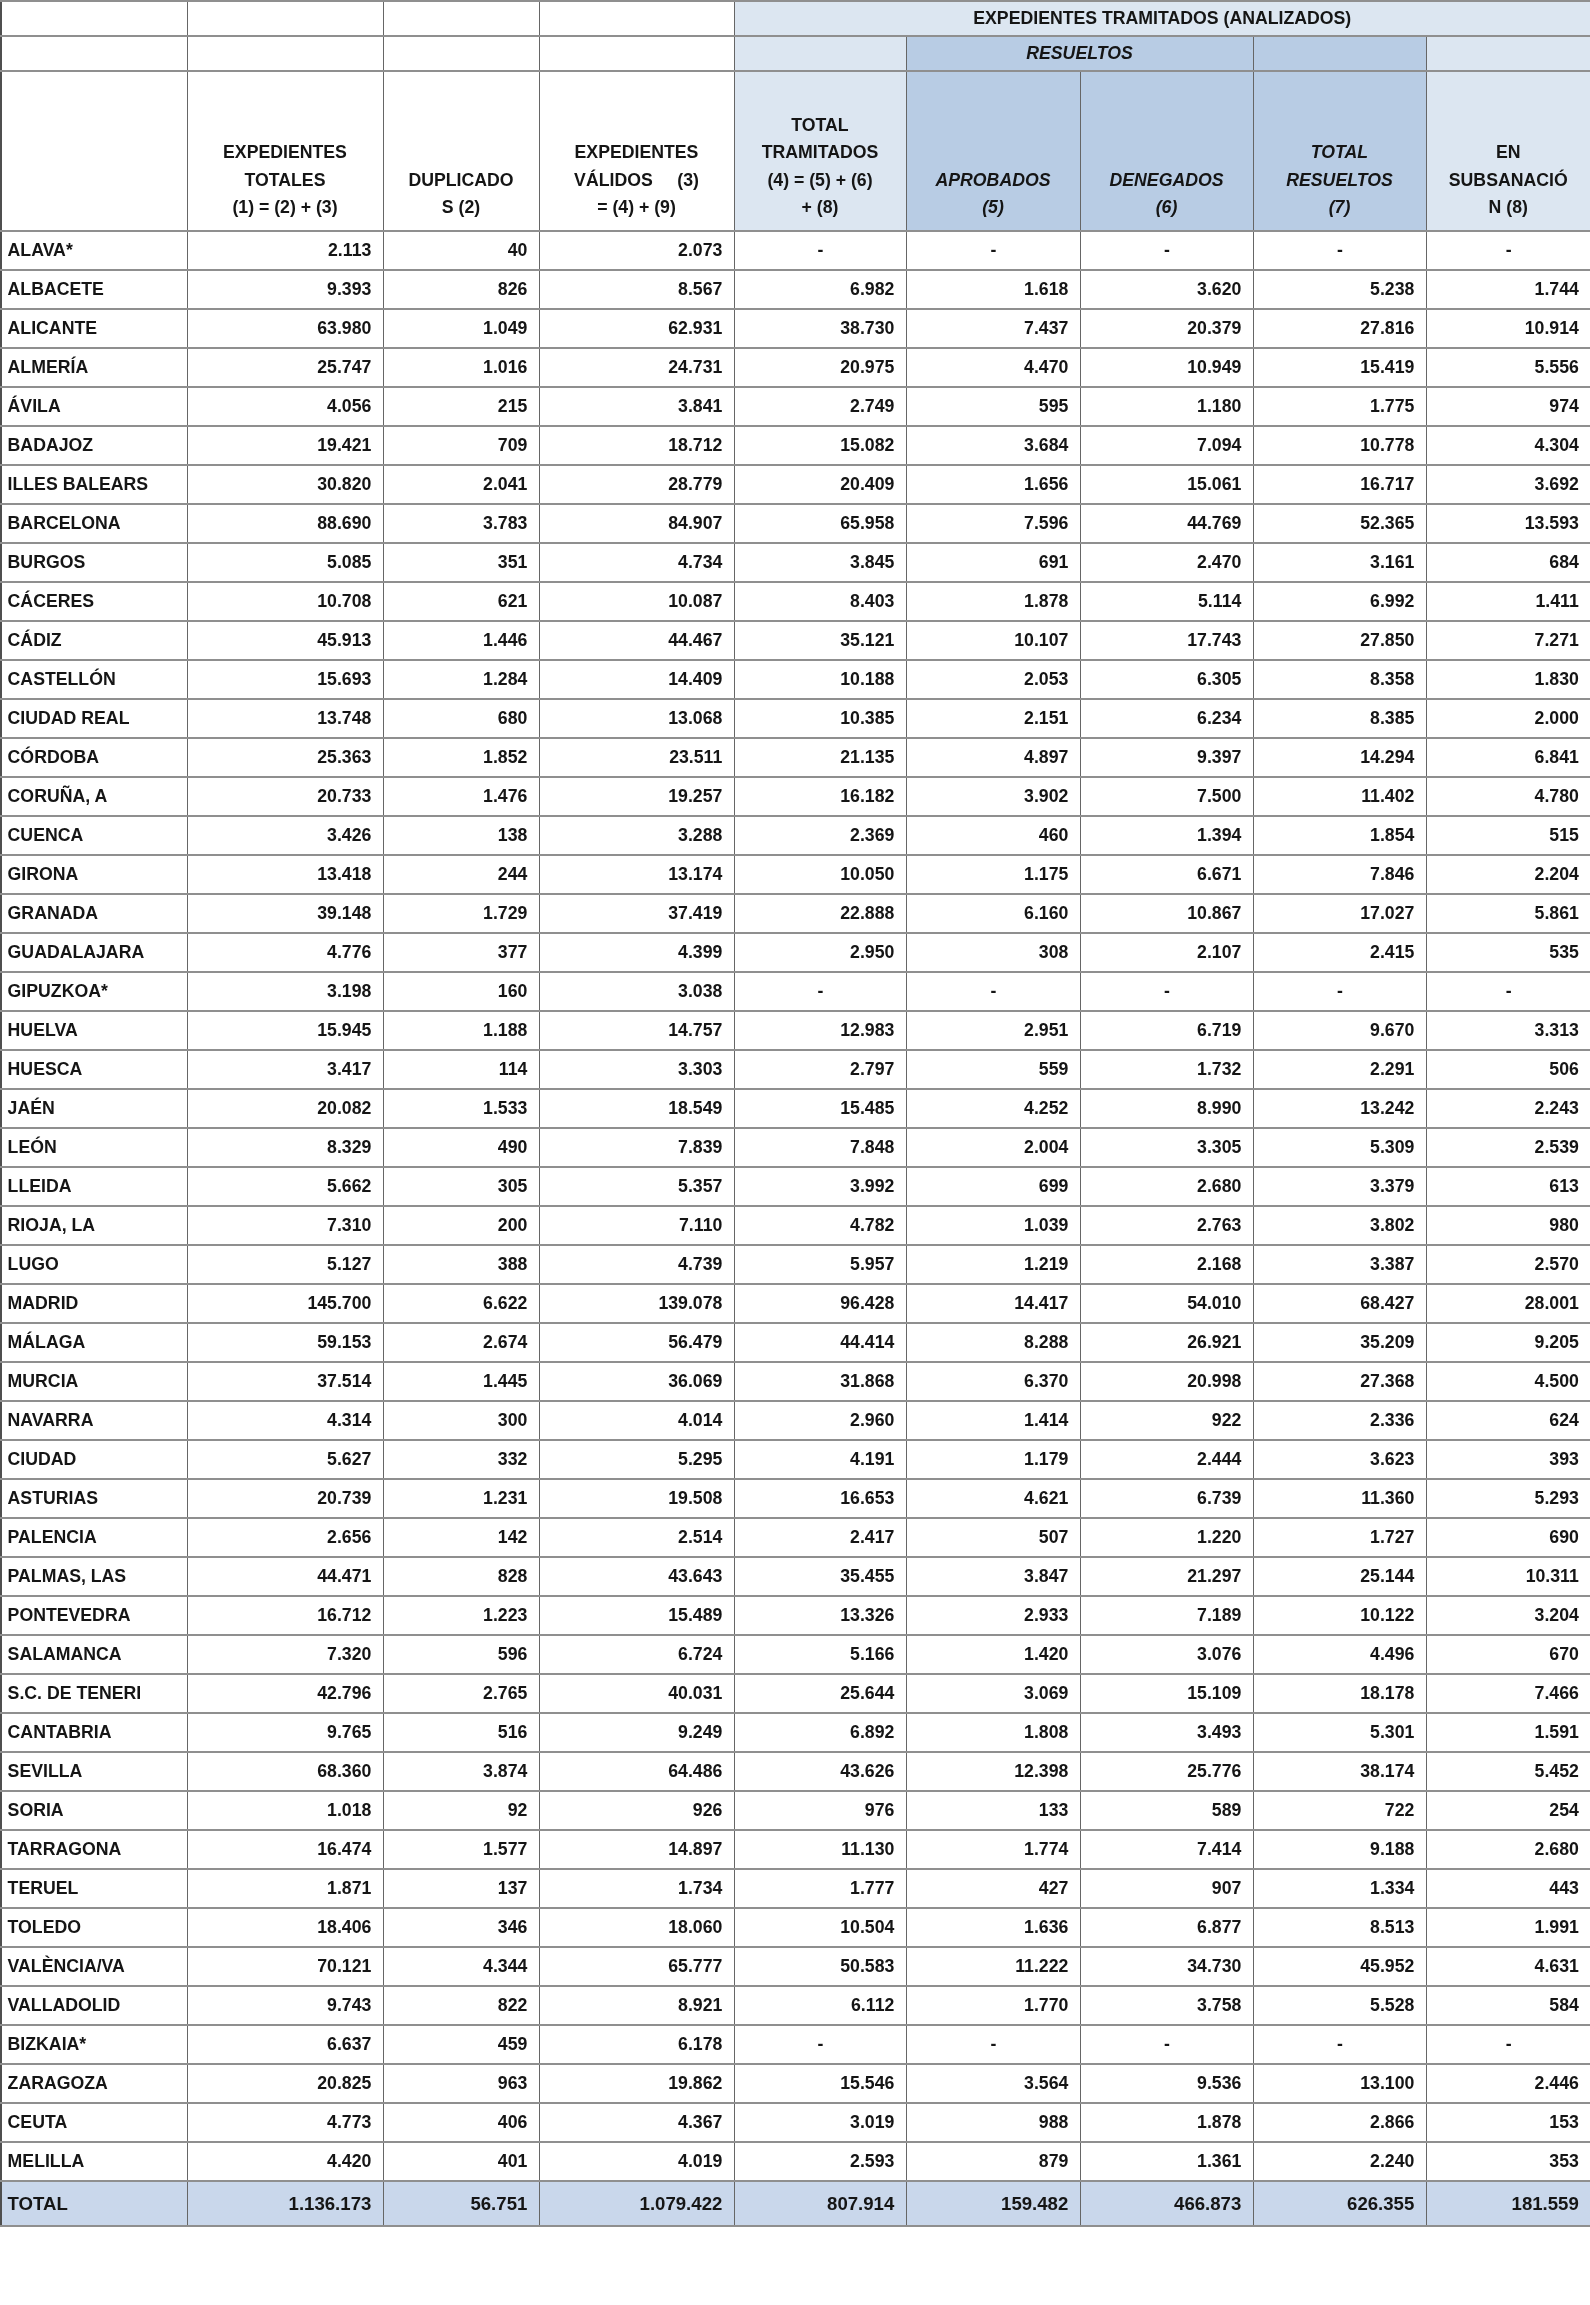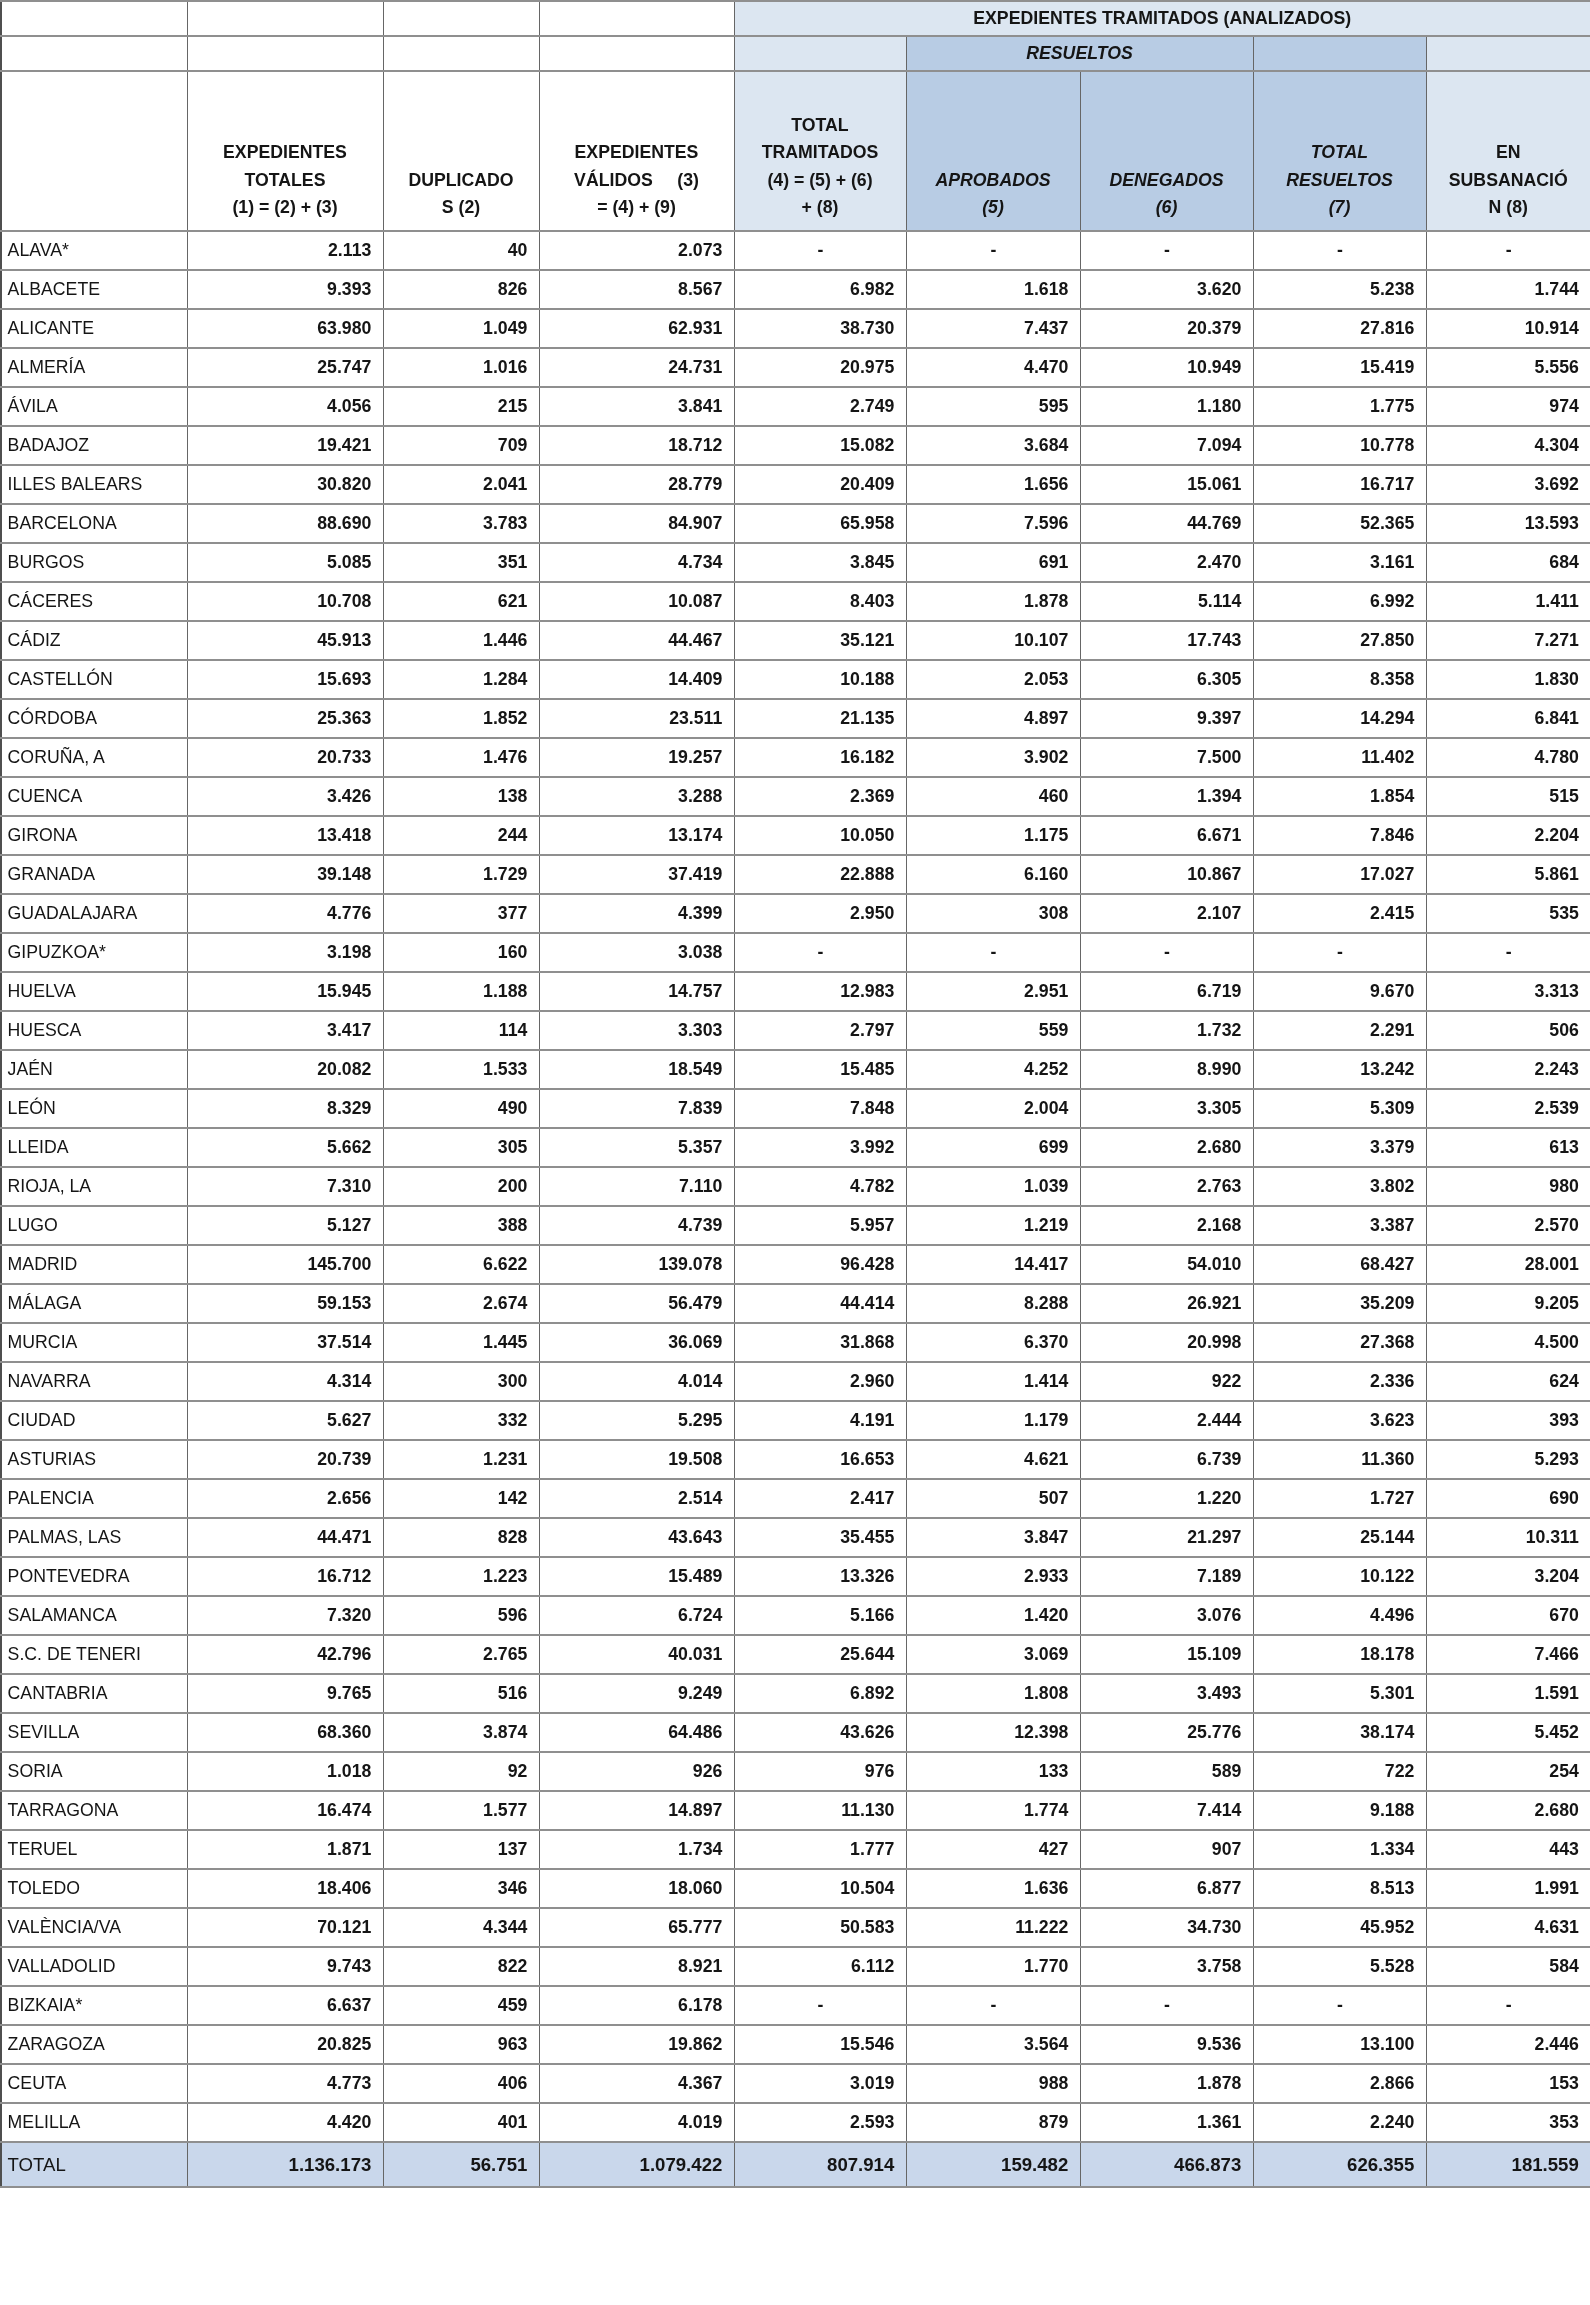--- a/index.html
+++ b/index.html
@@ -51,21 +51,21 @@
     margin-top:16px;
   }
   tr.h3 th{vertical-align:bottom;padding-bottom:8.4px;}
   .bg-light{background:var(--light-blue);}
   .bg-med{background:var(--medium-blue);font-style:italic;}
   .prov{
     text-align:left;
     padding-left:5.6px;
     font-size:17.7px;
     white-space:nowrap;
-    font-weight:normal;
+    font-weight:bold;
   }
   .num{
     text-align:right;
     padding-right:11.2px;
     font-size:17.7px;
     white-space:nowrap;
   }
   .num.dash{text-align:center;padding-right:0;}
 </style>
 </head>
@@ -256,20 +256,31 @@
           <td class="num">15.693</td>
           <td class="num">1.284</td>
           <td class="num">14.409</td>
           <td class="num">10.188</td>
           <td class="num">2.053</td>
           <td class="num">6.305</td>
           <td class="num">8.358</td>
           <td class="num">1.830</td>
         </tr>
         <tr>
+          <th class="prov">CIUDAD REAL</th>
+          <td class="num">13.748</td>
+          <td class="num">680</td>
+          <td class="num">13.068</td>
+          <td class="num">10.385</td>
+          <td class="num">2.151</td>
+          <td class="num">6.234</td>
+          <td class="num">8.385</td>
+          <td class="num">2.000</td>
+        </tr>
+        <tr>
           <th class="prov">CÓRDOBA</th>
           <td class="num">25.363</td>
           <td class="num">1.852</td>
           <td class="num">23.511</td>
           <td class="num">21.135</td>
           <td class="num">4.897</td>
           <td class="num">9.397</td>
           <td class="num">14.294</td>
           <td class="num">6.841</td>
         </tr>

